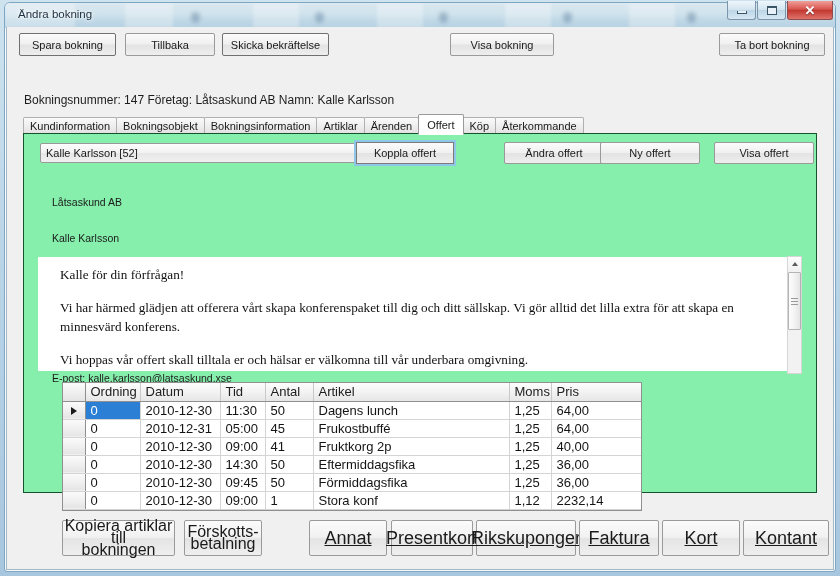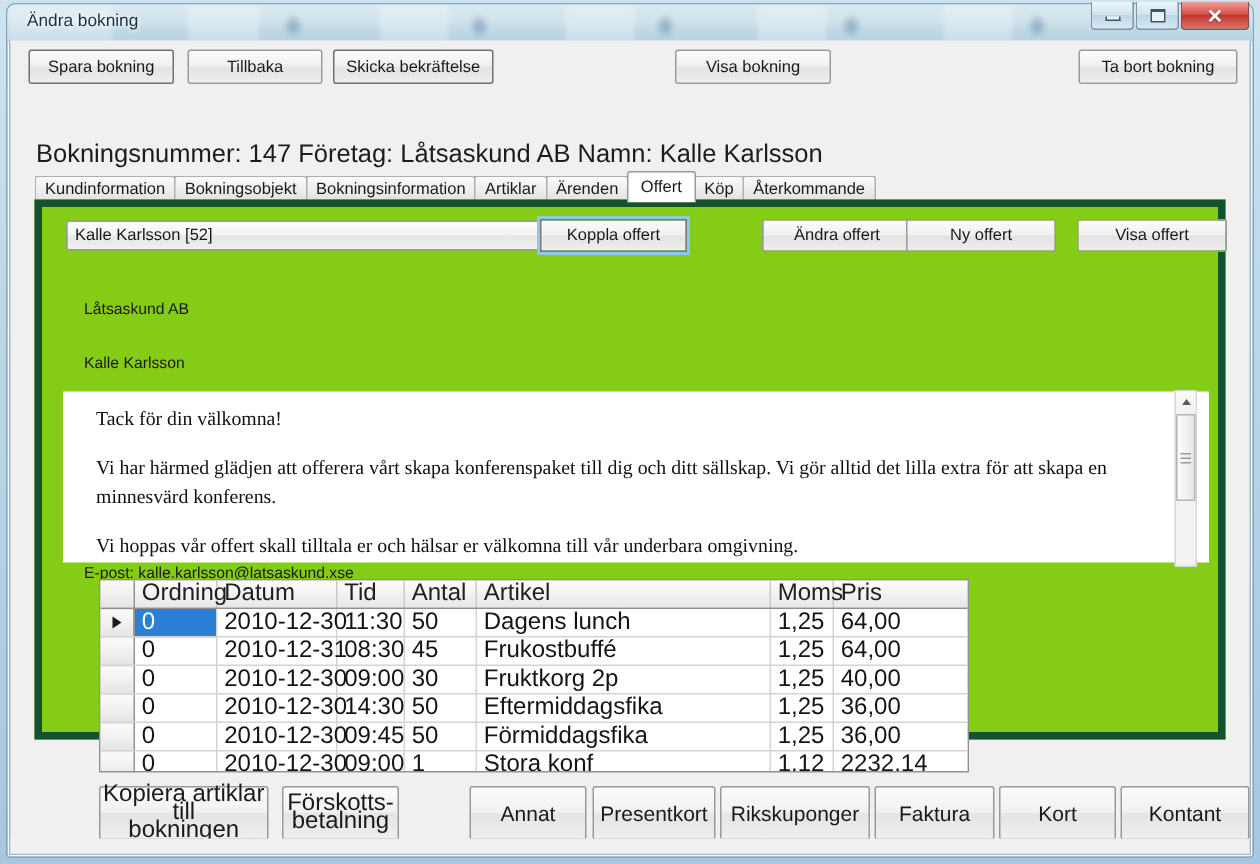--- a/index.html
+++ b/index.html
@@ -130,21 +130,21 @@
     display: flex; align-items: center; justify-content: center;
     cursor: default;
     white-space: nowrap;
   }
   .tbtn.strong { border-color: #707070; }
 
   
   #infoline {
     position: absolute;
     left: 17px; top: 66px;
-    font-size: 17px;
+    font-size: 12px;
     color: #1c1c1c;
     white-space: nowrap;
   }
 
   
   #tabstrip {
     position: absolute;
     left: 16px; top: 88px;
     width: 794px; height: 19px;
     display: flex;
@@ -175,22 +175,22 @@
     z-index: 3;
     font-weight: normal;
     padding: 0 8px;
   }
 
   
   #tabpage {
     position: absolute;
     left: 16px; top: 106px;
     width: 794px; height: 360px;
-    background: #84cc16;
-    border: 5px solid #14532d;
+    background: #86efac;
+    border: 1px solid #14532d;
   }
 
   
   #combo {
     position: absolute;
     left: 16px; top: 9px;
     width: 330px; height: 20px;
     border: 1px solid #9a9a9a;
     border-radius: 2px;
     background: linear-gradient(180deg, #fdfdfd 0%, #f2f2f2 48%, #e6e6e6 52%, #f0f0f0 100%);
@@ -306,21 +306,21 @@
     left: 38px; top: 248px;
     width: 580px; height: 129px;
     background: #ffffff;
     border: 1px solid #8f8f8f;
     overflow: hidden;
   }
   #grid table {
     border-collapse: collapse;
     width: 100%;
     table-layout: fixed;
-    font-size: 16px;
+    font-size: 13px;
     color: #141414;
   }
   #grid th {
     height: 18px;
     background: linear-gradient(180deg, #fdfdfd 0%, #f1f1f1 55%, #e6e6e6 100%);
     border-right: 1px solid #c9c9c9;
     border-bottom: 1px solid #8f8f8f;
     font-weight: normal;
     text-align: left;
     padding: 0 0 0 5px;
@@ -359,21 +359,21 @@
     border: 1px solid #9a9a9a;
     border-radius: 2px;
     background: linear-gradient(180deg, #fbfbfb 0%, #f1f1f1 48%, #e4e4e4 52%, #efefef 100%);
     color: #1a1a1a;
     display: flex; align-items: center; justify-content: center;
     text-align: center;
     cursor: default;
     line-height: 12px;
   }
   .bbtn.small { font-size: 16px; }
-  .bbtn.big { font-size: 14px; }
+  .bbtn.big { font-size: 18px; text-decoration: underline; }
 
   
   #statusstrip {
     position: absolute;
     left: 0; bottom: 0;
     width: 100%; height: 10px;
     background: #f0f0f0;
   }
 </style>
 </head>
@@ -450,21 +450,21 @@
         <div>Låtsaskund AB</div>
         <div>Kalle Karlsson</div>
         <div>Backvägen 2</div>
         <div>123 45 Byn</div>
         <div>Telefon: 012-345 678</div>
         <div>E-post: kalle.karlsson@latsaskund.xse</div>
       </div>
 
       <div id="letter">
         <div id="letter-inner">
-          <p>Tack för din välkomna!</p>
+          <p>Kalle för din förfrågan!</p>
           <p>Vi har härmed glädjen att offerera vårt skapa konferenspaket till dig och ditt sällskap. Vi gör alltid det lilla extra för att skapa en minnesvärd konferens.</p>
           <p>Vi hoppas vår offert skall tilltala er och hälsar er välkomna till vår underbara omgivning.</p>
         </div>
       </div>
 
       <div id="vscroll">
         <div class="sb-arrow">
           <span class="sb-up"></span>
         </div>
         <div id="sb-thumb">
@@ -508,32 +508,32 @@
               <td>11:30</td>
               <td>50</td>
               <td>Dagens lunch</td>
               <td>1,25</td>
               <td>64,00</td>
             </tr>
             <tr>
               <td class="rowhdr"></td>
               <td>0</td>
               <td>2010-12-31</td>
-              <td>08:30</td>
+              <td>05:00</td>
               <td>45</td>
               <td>Frukostbuffé</td>
               <td>1,25</td>
               <td>64,00</td>
             </tr>
             <tr>
               <td class="rowhdr"></td>
               <td>0</td>
               <td>2010-12-30</td>
               <td>09:00</td>
-              <td>30</td>
+              <td>41</td>
               <td>Fruktkorg 2p</td>
               <td>1,25</td>
               <td>40,00</td>
             </tr>
             <tr>
               <td class="rowhdr"></td>
               <td>0</td>
               <td>2010-12-30</td>
               <td>14:30</td>
               <td>50</td>

